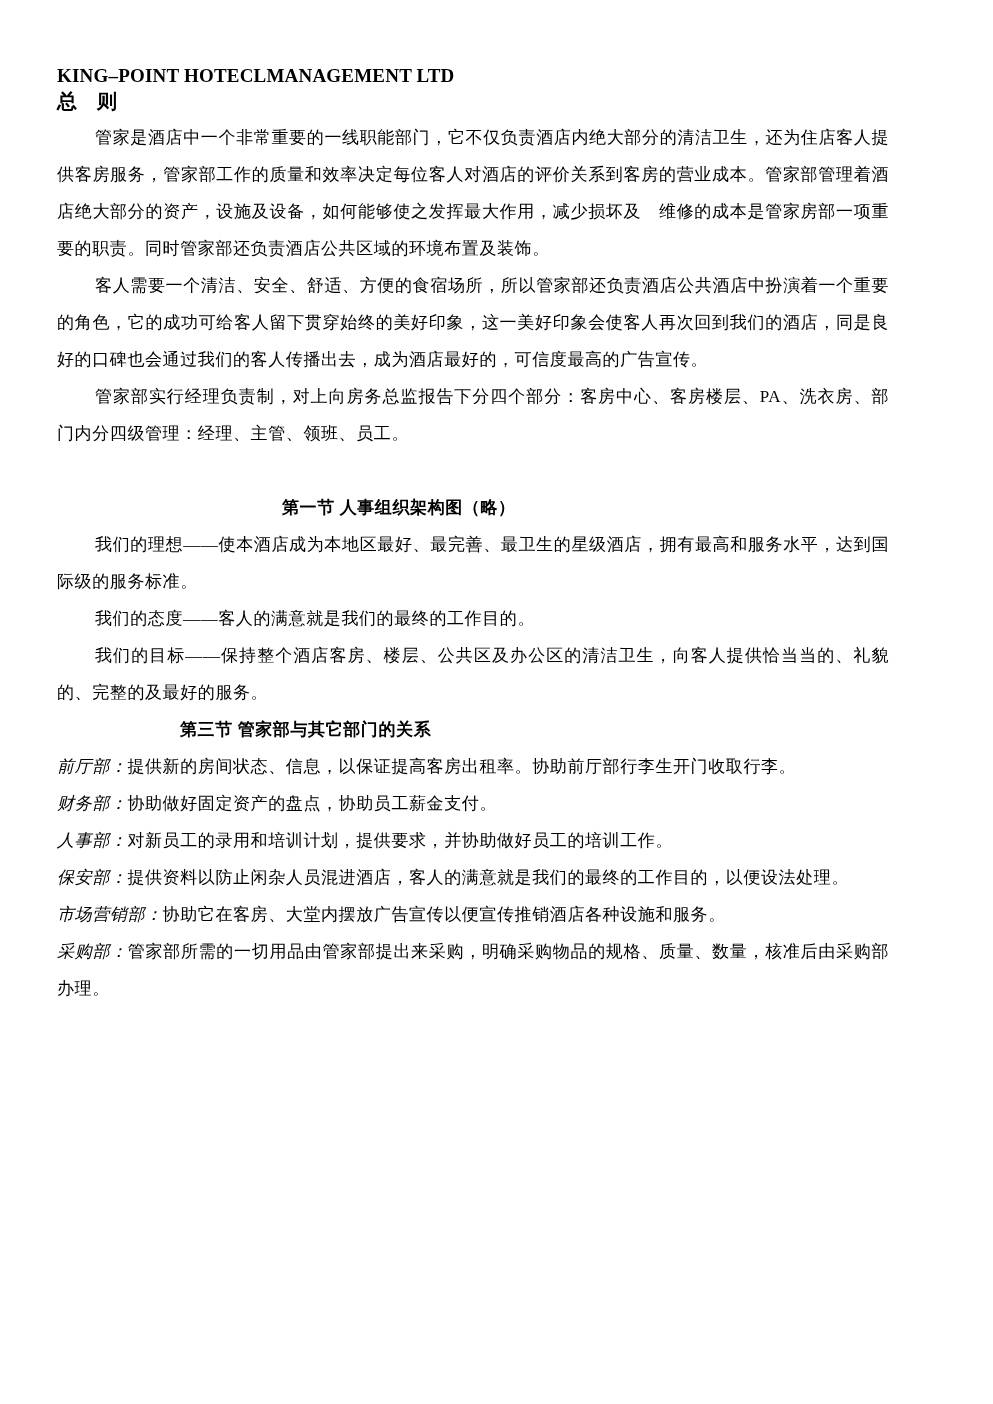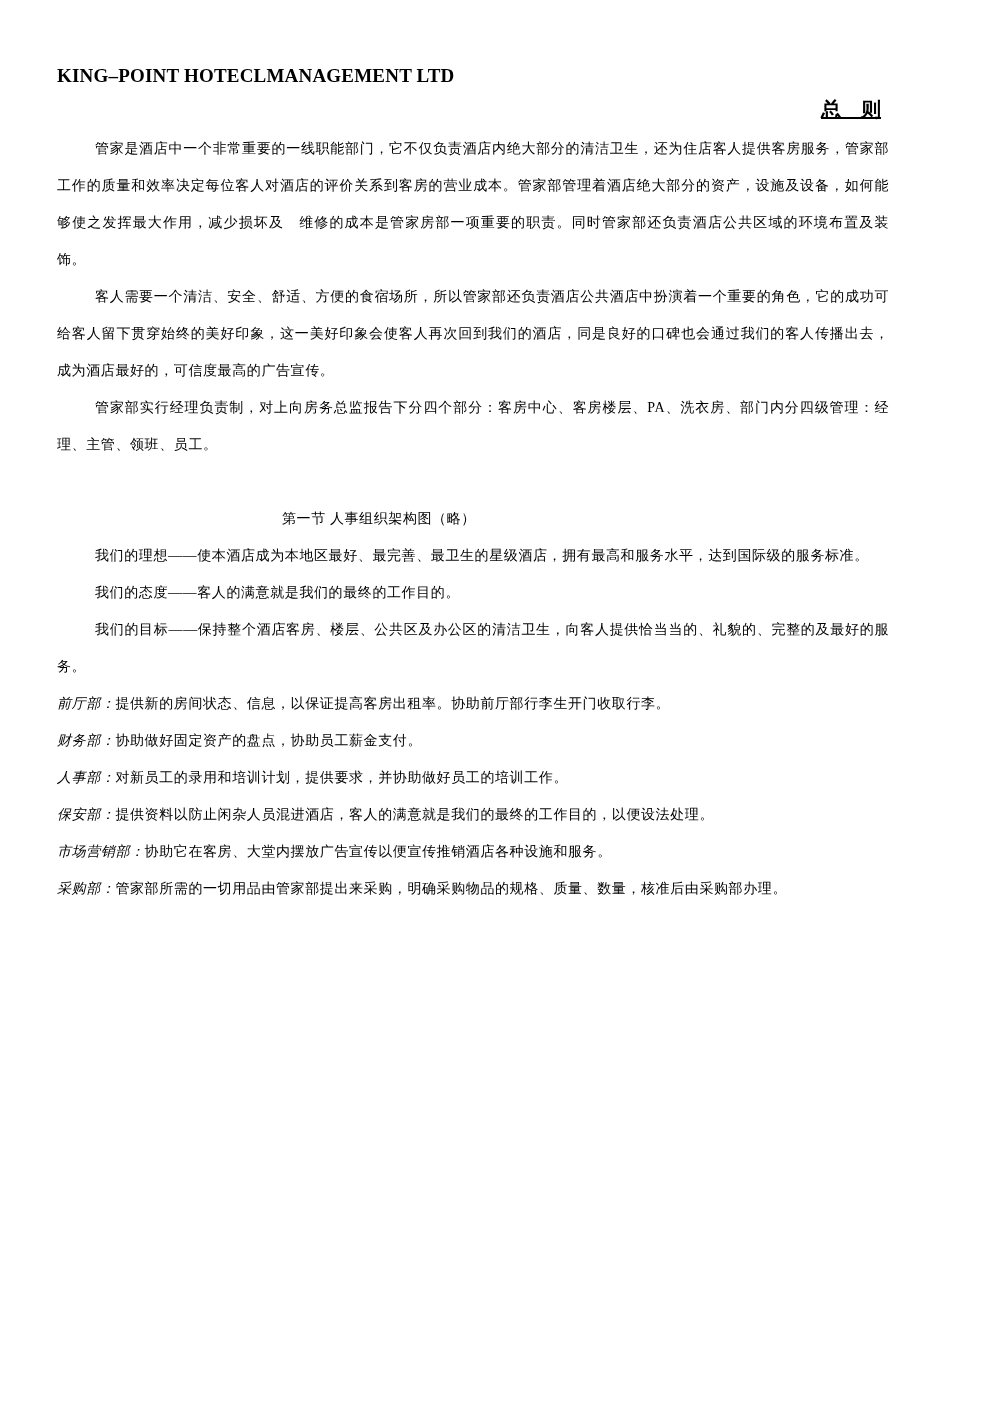--- a/index.html
+++ b/index.html
@@ -22,42 +22,41 @@
     background: #ffffff;
   }
   .company-header {
     font-weight: bold;
     font-size: 19px;
     line-height: 24px;
     letter-spacing: 0.2px;
     font-family: "Liberation Serif", "DejaVu Serif", serif;
   }
   .doc-title {
-    text-align: right;
+    text-align: left;
     font-weight: bold;
     font-size: 20px;
     line-height: 26px;
-    margin: 8px;
-    text-decoration: underline;
+    margin: 0;
   }
   .body-text {
-    font-size: 14px;
+    font-size: 17px;
     line-height: 37px;
     letter-spacing: 0.6px;
     text-align: justify;
   }
   .intro-block {
     margin-top: 5px;
   }
   p.para {
     margin: 0;
     text-indent: 38px;
   }
   .heading {
-    font-weight: normal;
+    font-weight: bold;
     margin: 0;
     text-align: left;
   }
   .heading-sec1 {
     padding-left: 225px;
     margin-top: 37px;
   }
   .heading-sec2 {
     padding-left: 225px;
   }
@@ -91,20 +90,21 @@
     <p class="para">管家部实行经理负责制，对上向房务总监报告下分四个部分：客房中心、客房楼层、PA、洗衣房、部门内分四级管理：经理、主管、领班、员工。</p>
   </div>
 
   <div class="body-text">
     <p class="heading heading-sec1">第一节 人事组织架构图（略）</p>
 
     <p class="para">我们的理想——使本酒店成为本地区最好、最完善、最卫生的星级酒店，拥有最高和服务水平，达到国际级的服务标准。</p>
     <p class="para">我们的态度——客人的满意就是我们的最终的工作目的。</p>
     <p class="para">我们的目标——保持整个酒店客房、楼层、公共区及办公区的清洁卫生，向客人提供恰当当的、礼貌的、完整的及最好的服务。</p>
 
+    <p class="heading heading-sec3">第三节 管家部与其它部门的关系</p>
 
     <p class="dept-line">
       <span class="dept-label">前厅部：</span><span class="dept-text">提供新的房间状态、信息，以保证提高客房出租率。协助前厅部行李生开门收取行李。</span>
     </p>
     <p class="dept-line">
       <span class="dept-label">财务部：</span><span class="dept-text">协助做好固定资产的盘点，协助员工薪金支付。</span>
     </p>
     <p class="dept-line">
       <span class="dept-label">人事部：</span><span class="dept-text">对新员工的录用和培训计划，提供要求，并协助做好员工的培训工作。</span>
     </p>

